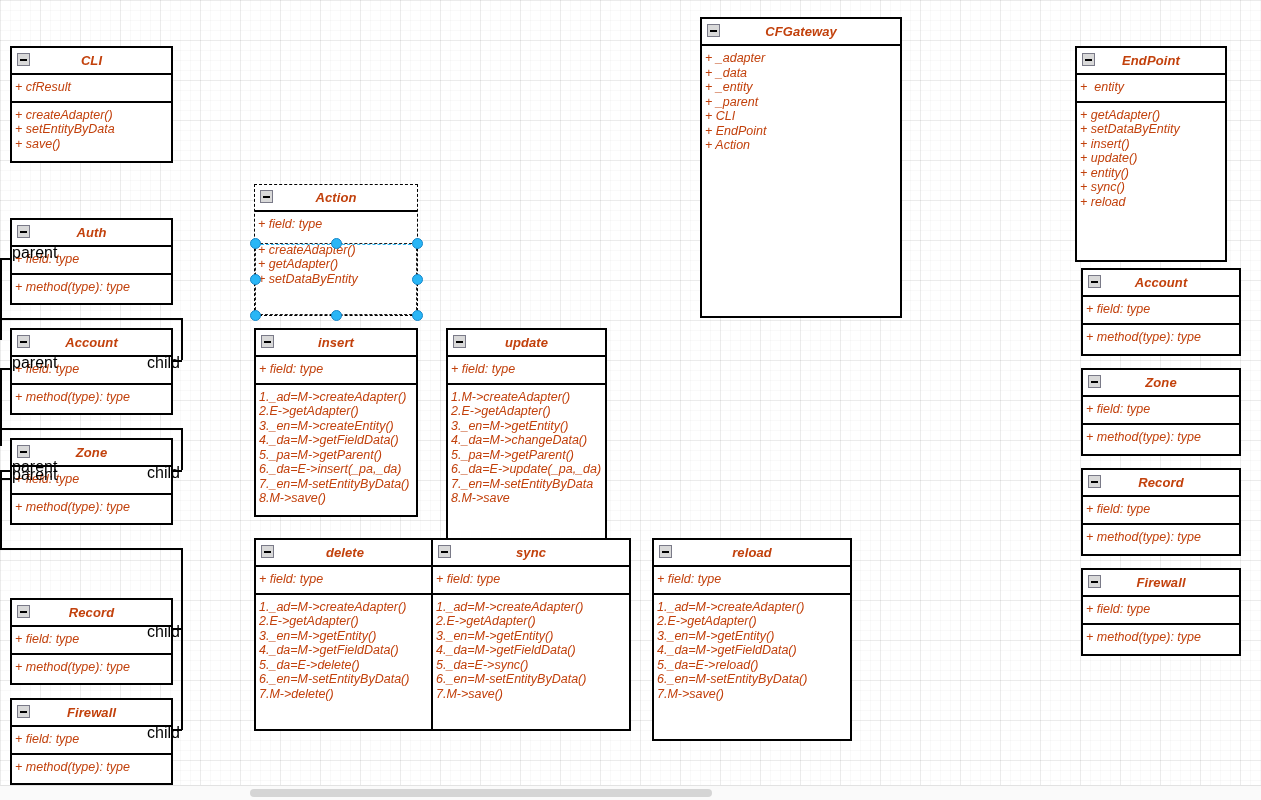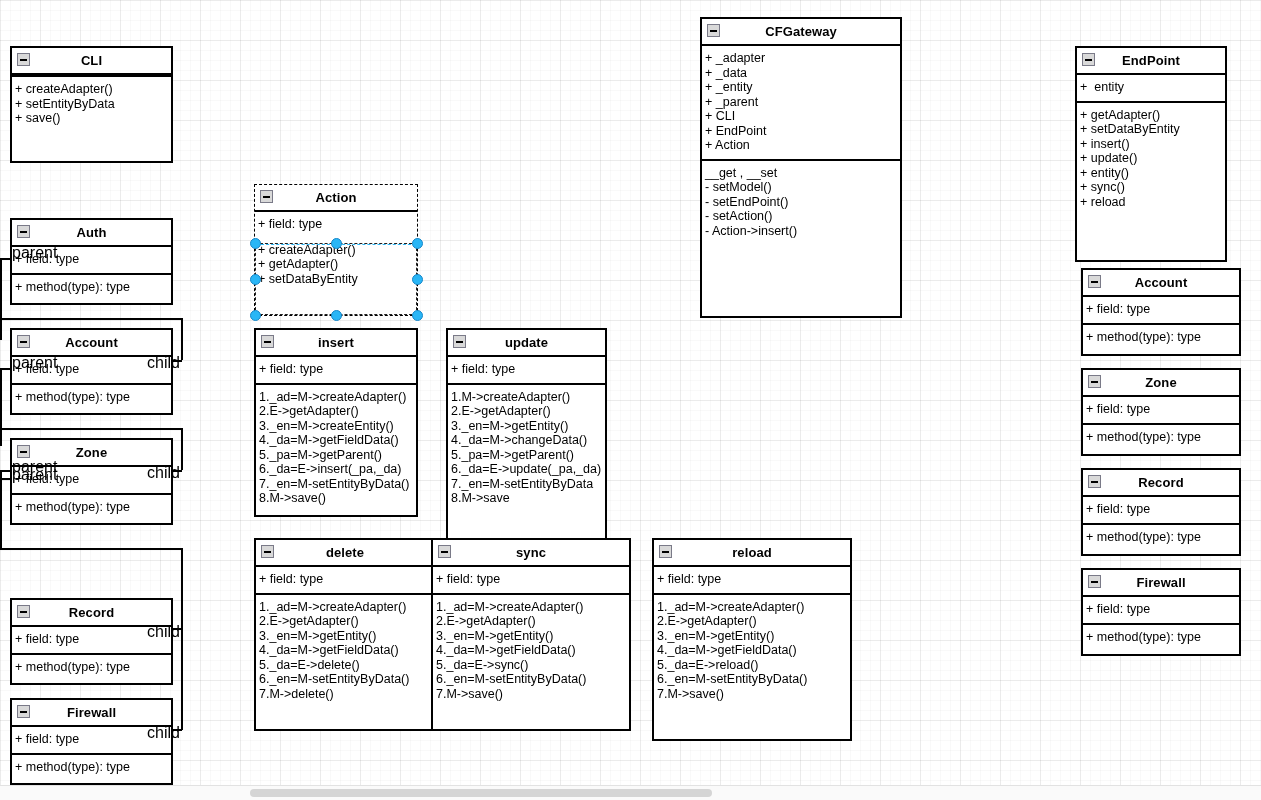--- a/index.html
+++ b/index.html
@@ -26,22 +26,23 @@
     background-position: 0 0, 0 0, 0 0, 0 0;
   }
 
   
   .uml-class {
     position: absolute;
     background: #ffffff;
     border: 2px solid #000000;
     box-sizing: border-box;
     font-size: 12.5px;
-    color: #000000;
+    color: #c2410c;
     z-index: 5;
+    font-style: italic;
   }
   .uml-header {
     position: relative;
     height: 27px;
     border-bottom: 2px solid #000000;
     display: flex;
     align-items: center;
     justify-content: center;
     box-sizing: border-box;
   }
@@ -177,20 +178,21 @@
     <div class="conn-label" style="left: 12px; top: 458px;">parent</div>
     <div class="conn-label" style="left: 12px; top: 466px;">parent</div>
     <div class="conn-label" style="left: 147px; top: 464px;">child</div>
     <div class="conn-label" style="left: 147px; top: 623px;">child</div>
     <div class="conn-label" style="left: 147px; top: 724px;">child</div>
     <div class="uml-class" style="left: 10px; top: 46px; width: 163px; height: 117px;">
       <div class="uml-header">
         <span class="collapse-icon"></span>
         <span class="uml-title">CLI</span>
       </div>
+      <div class="uml-section"><div class="row">+ cfResult</div></div>
       <div class="uml-section divider"><div class="row">+ createAdapter()</div><div class="row">+ setEntityByData</div><div class="row">+ save()</div></div>
     </div>
     <div class="uml-class" style="left: 254px; top: 184px; width: 164px; height: 132px; border-style: dashed; border-width: 1px; z-index: 30;">
       <div class="uml-header" style="border-bottom-width: 2px;">
         <span class="collapse-icon"></span>
         <span class="uml-title">Action</span>
       </div>
       <div class="uml-section"><div class="row">+ field: type</div></div>
       <div class="uml-section divider" style="border-top-style: none;"><div class="row">+ createAdapter()</div><div class="row">+ getAdapter()</div><div class="row">+ setDataByEntity</div></div>
     </div>
@@ -233,21 +235,20 @@
       </div>
       <div class="uml-section"><div class="row">+ field: type</div></div>
       <div class="uml-section divider"><div class="row">+ method(type): type</div></div>
     </div>
     <div class="uml-class" style="left: 700px; top: 17px; width: 202px; height: 301px;">
       <div class="uml-header">
         <span class="collapse-icon"></span>
         <span class="uml-title">CFGateway</span>
       </div>
       <div class="uml-section"><div class="row">+ _adapter</div><div class="row">+ _data</div><div class="row">+ _entity</div><div class="row">+ _parent</div><div class="row">+ CLI</div><div class="row">+ EndPoint</div><div class="row">+ Action</div></div>
-      <div class="uml-section divider"><div class="row">__get , __set</div><div class="row">- setModel()</div><div class="row">- setEndPoint()</div><div class="row">- setAction()</div><div class="row">- Action-&gt;insert()</div></div>
     </div>
     <div class="uml-class" style="left: 1075px; top: 46px; width: 152px; height: 216px;">
       <div class="uml-header">
         <span class="collapse-icon"></span>
         <span class="uml-title">EndPoint</span>
       </div>
       <div class="uml-section"><div class="row">+  entity</div></div>
       <div class="uml-section divider"><div class="row">+ getAdapter()</div><div class="row">+ setDataByEntity</div><div class="row">+ insert()</div><div class="row">+ update()</div><div class="row">+ entity()</div><div class="row">+ sync()</div><div class="row">+ reload</div></div>
     </div>
     <div class="uml-class" style="left: 1081px; top: 268px; width: 160px; height: 88px;">

